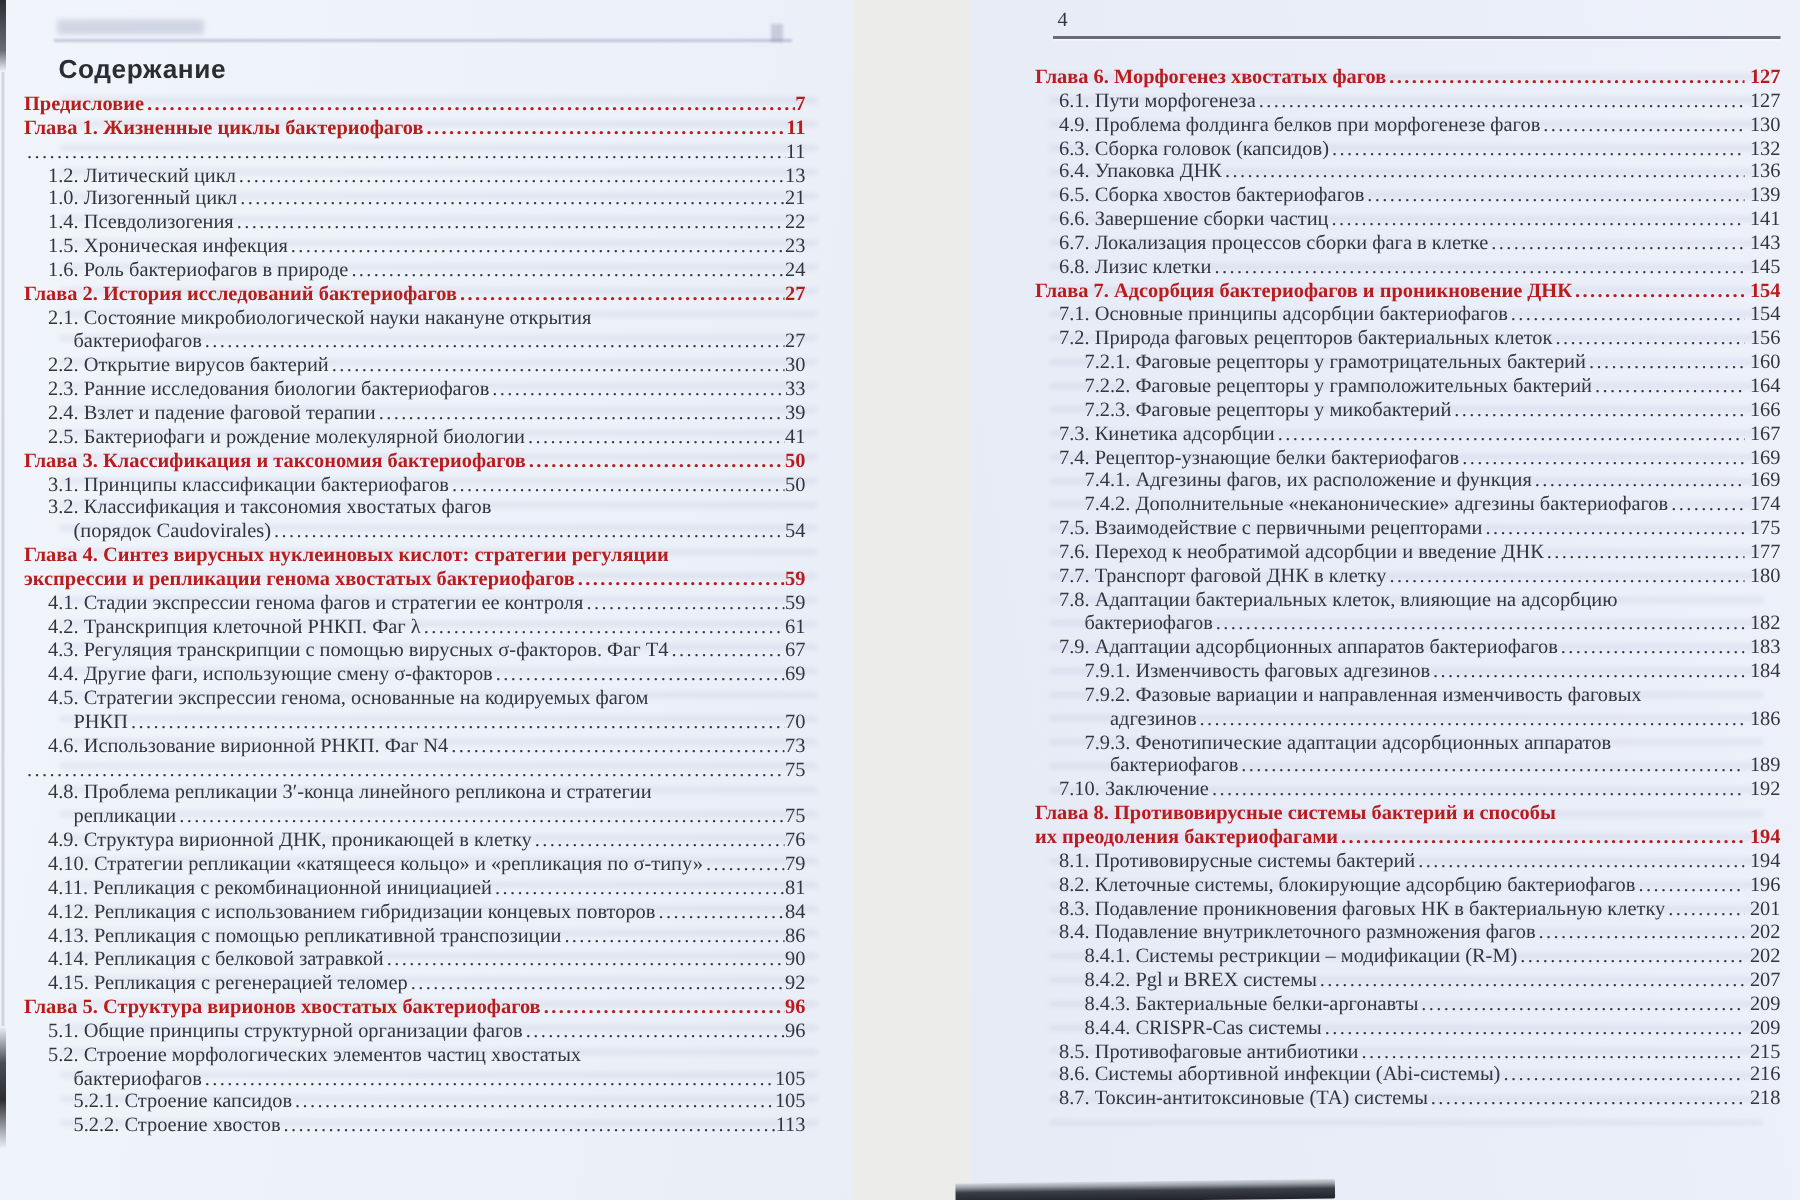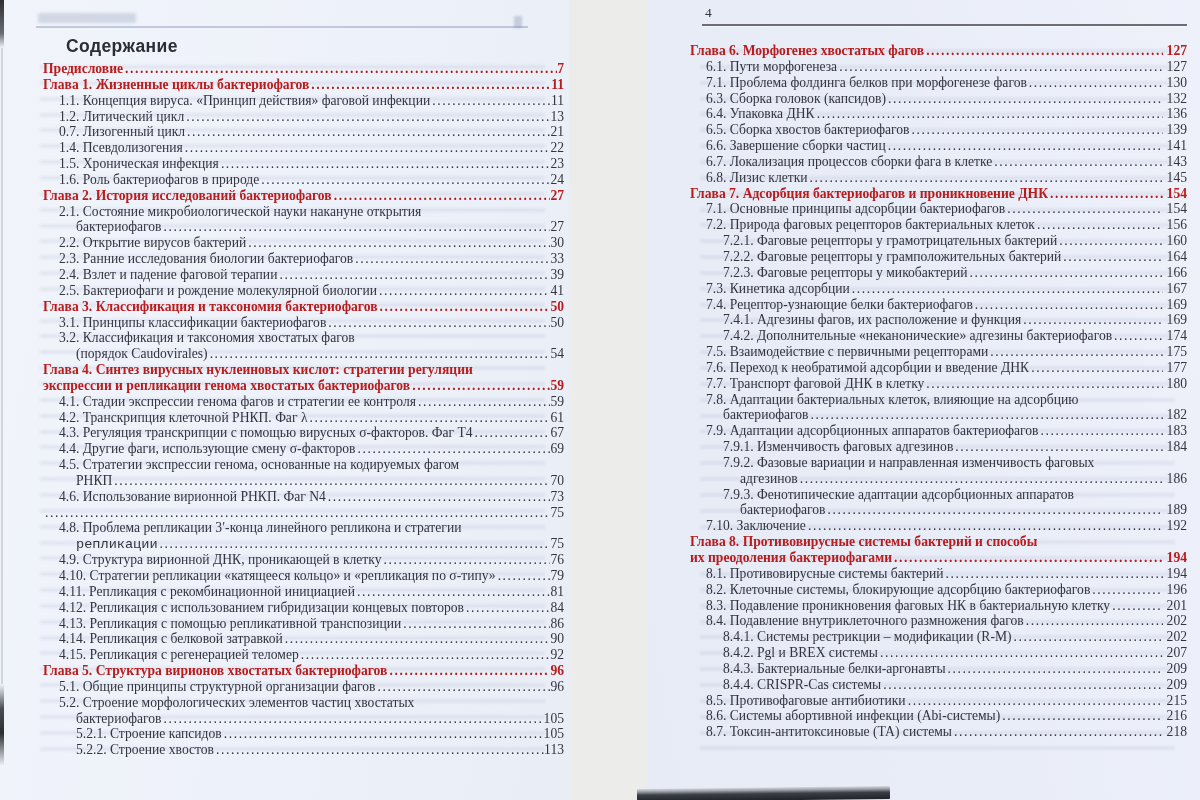--- a/index.html
+++ b/index.html
@@ -34,21 +34,21 @@
   .edge-a{position:absolute;left:0;top:0;width:4px;height:48px;background:linear-gradient(180deg,#2c2e33 0%,#6a6d74 70%,rgba(106,109,116,0) 100%);}
   .edge-b{position:absolute;left:1px;top:48px;width:2px;height:636px;background:rgba(70,72,80,0.18);}
   .edge-c{position:absolute;left:0;top:684px;width:4px;height:82px;background:linear-gradient(180deg,rgba(74,77,85,0) 0%,#4a4d55 30%,#2c2e33 60%,rgba(44,46,51,0) 100%);}
   .bottom-edge{
     position:absolute;left:637px;top:789px;width:253px;height:13px;
     background:linear-gradient(180deg,#d7dade 0%,#9aa0a8 22%,#3a3e45 48%,#202329 100%);
     transform:rotate(-0.7deg);transform-origin:left center;border-radius:1px;
   }
 
   
-  .toc{position:absolute;left:43px;top:36px;width:521px;}
+  .toc{position:absolute;left:16px;top:36px;width:521px;}
   .toc-title{
     font-family:"Liberation Sans", sans-serif;font-weight:bold;
     font-size:17.5px;letter-spacing:0.4px;color:#2b2c35;padding-left:23px;line-height:20px;
   }
   .entries{margin-top:5px;}
 
   
   .toc-r{position:absolute;left:690px;top:5px;width:497px;}
   .pageno{font-size:13.5px;line-height:16px;padding-left:15px;color:#33343e;}
   .rule{height:2px;background:#6b6c76;margin:3px 0 0 12px;box-shadow:0 1px 0 rgba(255,255,255,0.55);}
@@ -88,31 +88,30 @@
           <span class="t" style="padding-left: 0px;">Предисловие</span>
           <span class="leader">........................................................................................................................................................................................................</span>
           <span class="pg">7</span>
         </div>
         <div class="row bold">
           <span class="t" style="padding-left: 0px;">Глава 1. Жизненные циклы бактериофагов</span>
           <span class="leader">........................................................................................................................................................................................................</span>
           <span class="pg">11</span>
         </div>
         <div class="row">
-          <span class="t" style="padding-left: 16px;">1.1. Концепция вируса. «Принцип действия» фаговой инфекции</span>
           <span class="leader">........................................................................................................................................................................................................</span>
           <span class="pg">11</span>
         </div>
         <div class="row">
           <span class="t" style="padding-left: 16px;">1.2. Литический цикл</span>
           <span class="leader">........................................................................................................................................................................................................</span>
           <span class="pg">13</span>
         </div>
         <div class="row">
-          <span class="t" style="padding-left: 16px;">0.7. Лизогенный цикл</span>
+          <span class="t" style="padding-left: 16px;">1.0. Лизогенный цикл</span>
           <span class="leader">........................................................................................................................................................................................................</span>
           <span class="pg">21</span>
         </div>
         <div class="row">
           <span class="t" style="padding-left: 16px;">1.4. Псевдолизогения</span>
           <span class="leader">........................................................................................................................................................................................................</span>
           <span class="pg">22</span>
         </div>
         <div class="row">
           <span class="t" style="padding-left: 16px;">1.5. Хроническая инфекция</span>
@@ -217,21 +216,21 @@
           <span class="pg">73</span>
         </div>
         <div class="row">
           <span class="leader">........................................................................................................................................................................................................</span>
           <span class="pg">75</span>
         </div>
         <div class="row">
           <span class="t" style="padding-left: 16px;">4.8. Проблема репликации 3′-конца линейного репликона и стратегии</span>
         </div>
         <div class="row">
-          <span class="t" style="padding-left: 33px; font-family: Liberation Mono, monospace;">репликации</span>
+          <span class="t" style="padding-left: 33px;">репликации</span>
           <span class="leader">........................................................................................................................................................................................................</span>
           <span class="pg">75</span>
         </div>
         <div class="row">
           <span class="t" style="padding-left: 16px;">4.9. Структура вирионной ДНК, проникающей в клетку</span>
           <span class="leader">........................................................................................................................................................................................................</span>
           <span class="pg">76</span>
         </div>
         <div class="row">
           <span class="t" style="padding-left: 16px;">4.10. Стратегии репликации «катящееся кольцо» и «репликация по σ-типу»</span>
@@ -302,21 +301,21 @@
           <span class="t" style="padding-left: 0px;">Глава 6. Морфогенез хвостатых фагов</span>
           <span class="leader">........................................................................................................................................................................................................</span>
           <span class="pg">127</span>
         </div>
         <div class="row">
           <span class="t" style="padding-left: 16px;">6.1. Пути морфогенеза</span>
           <span class="leader">........................................................................................................................................................................................................</span>
           <span class="pg">127</span>
         </div>
         <div class="row">
-          <span class="t" style="padding-left: 16px;">7.1. Проблема фолдинга белков при морфогенезе фагов</span>
+          <span class="t" style="padding-left: 16px;">4.9. Проблема фолдинга белков при морфогенезе фагов</span>
           <span class="leader">........................................................................................................................................................................................................</span>
           <span class="pg">130</span>
         </div>
         <div class="row">
           <span class="t" style="padding-left: 16px;">6.3. Сборка головок (капсидов)</span>
           <span class="leader">........................................................................................................................................................................................................</span>
           <span class="pg">132</span>
         </div>
         <div class="row">
           <span class="t" style="padding-left: 16px;">6.4. Упаковка ДНК</span>

